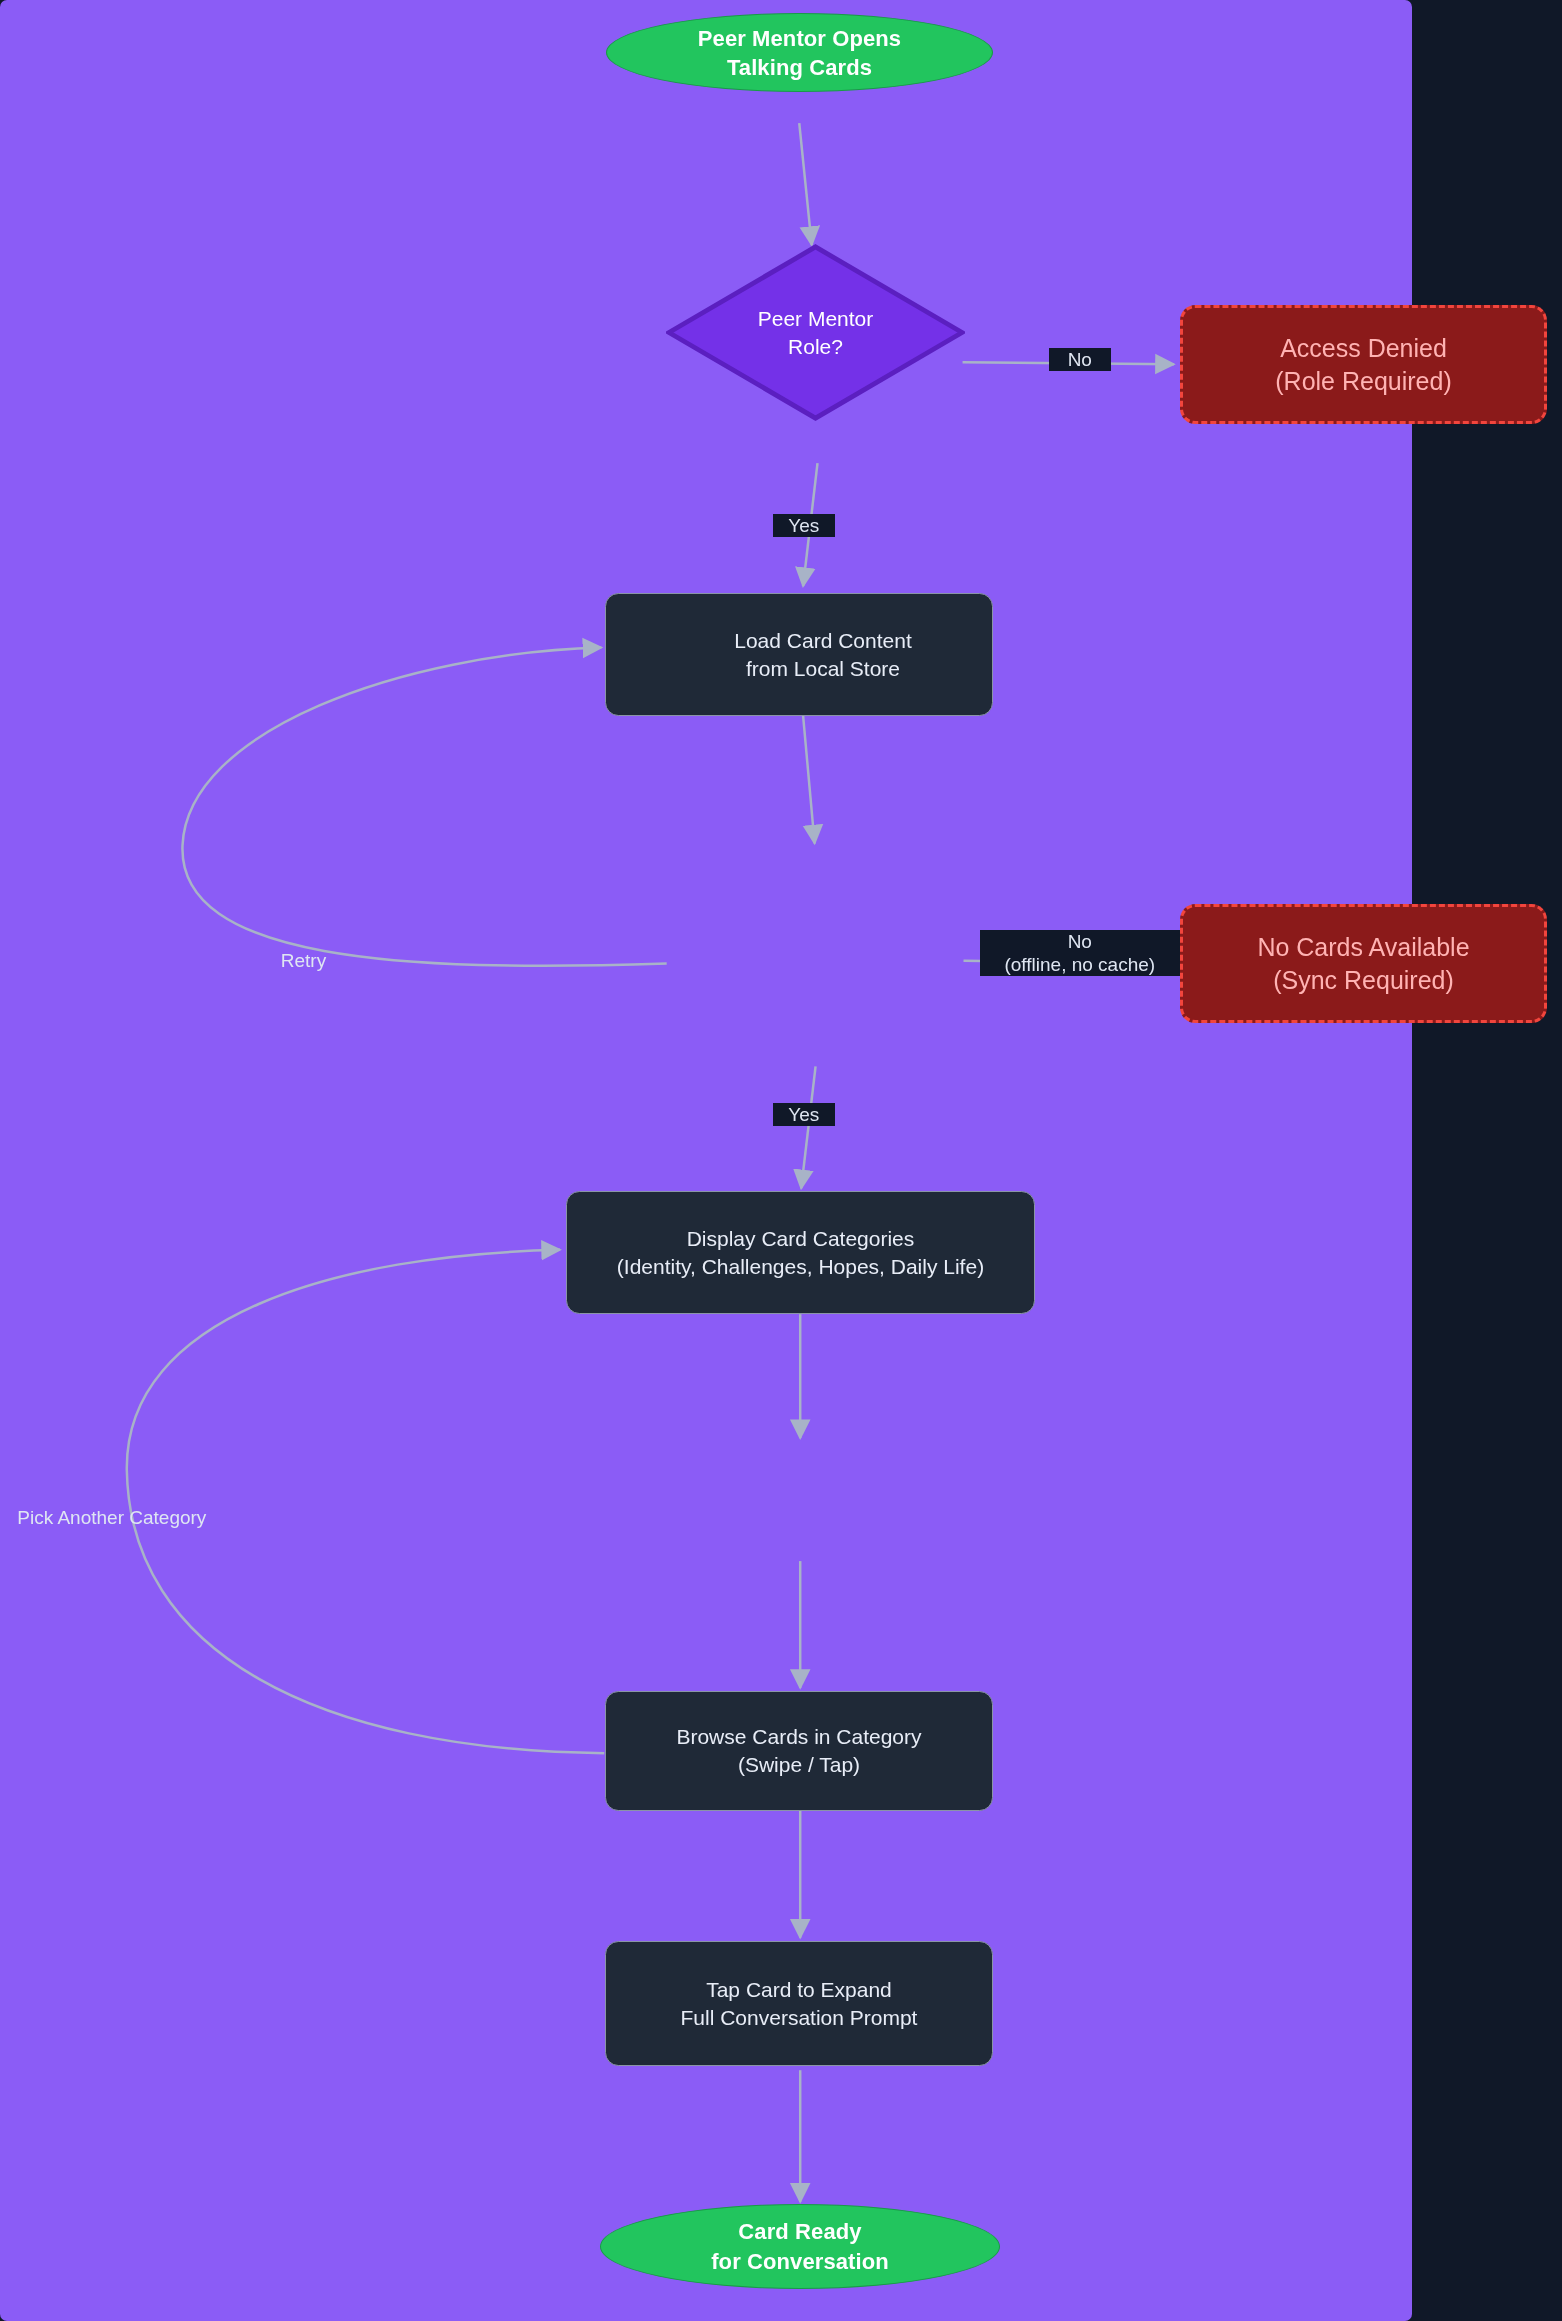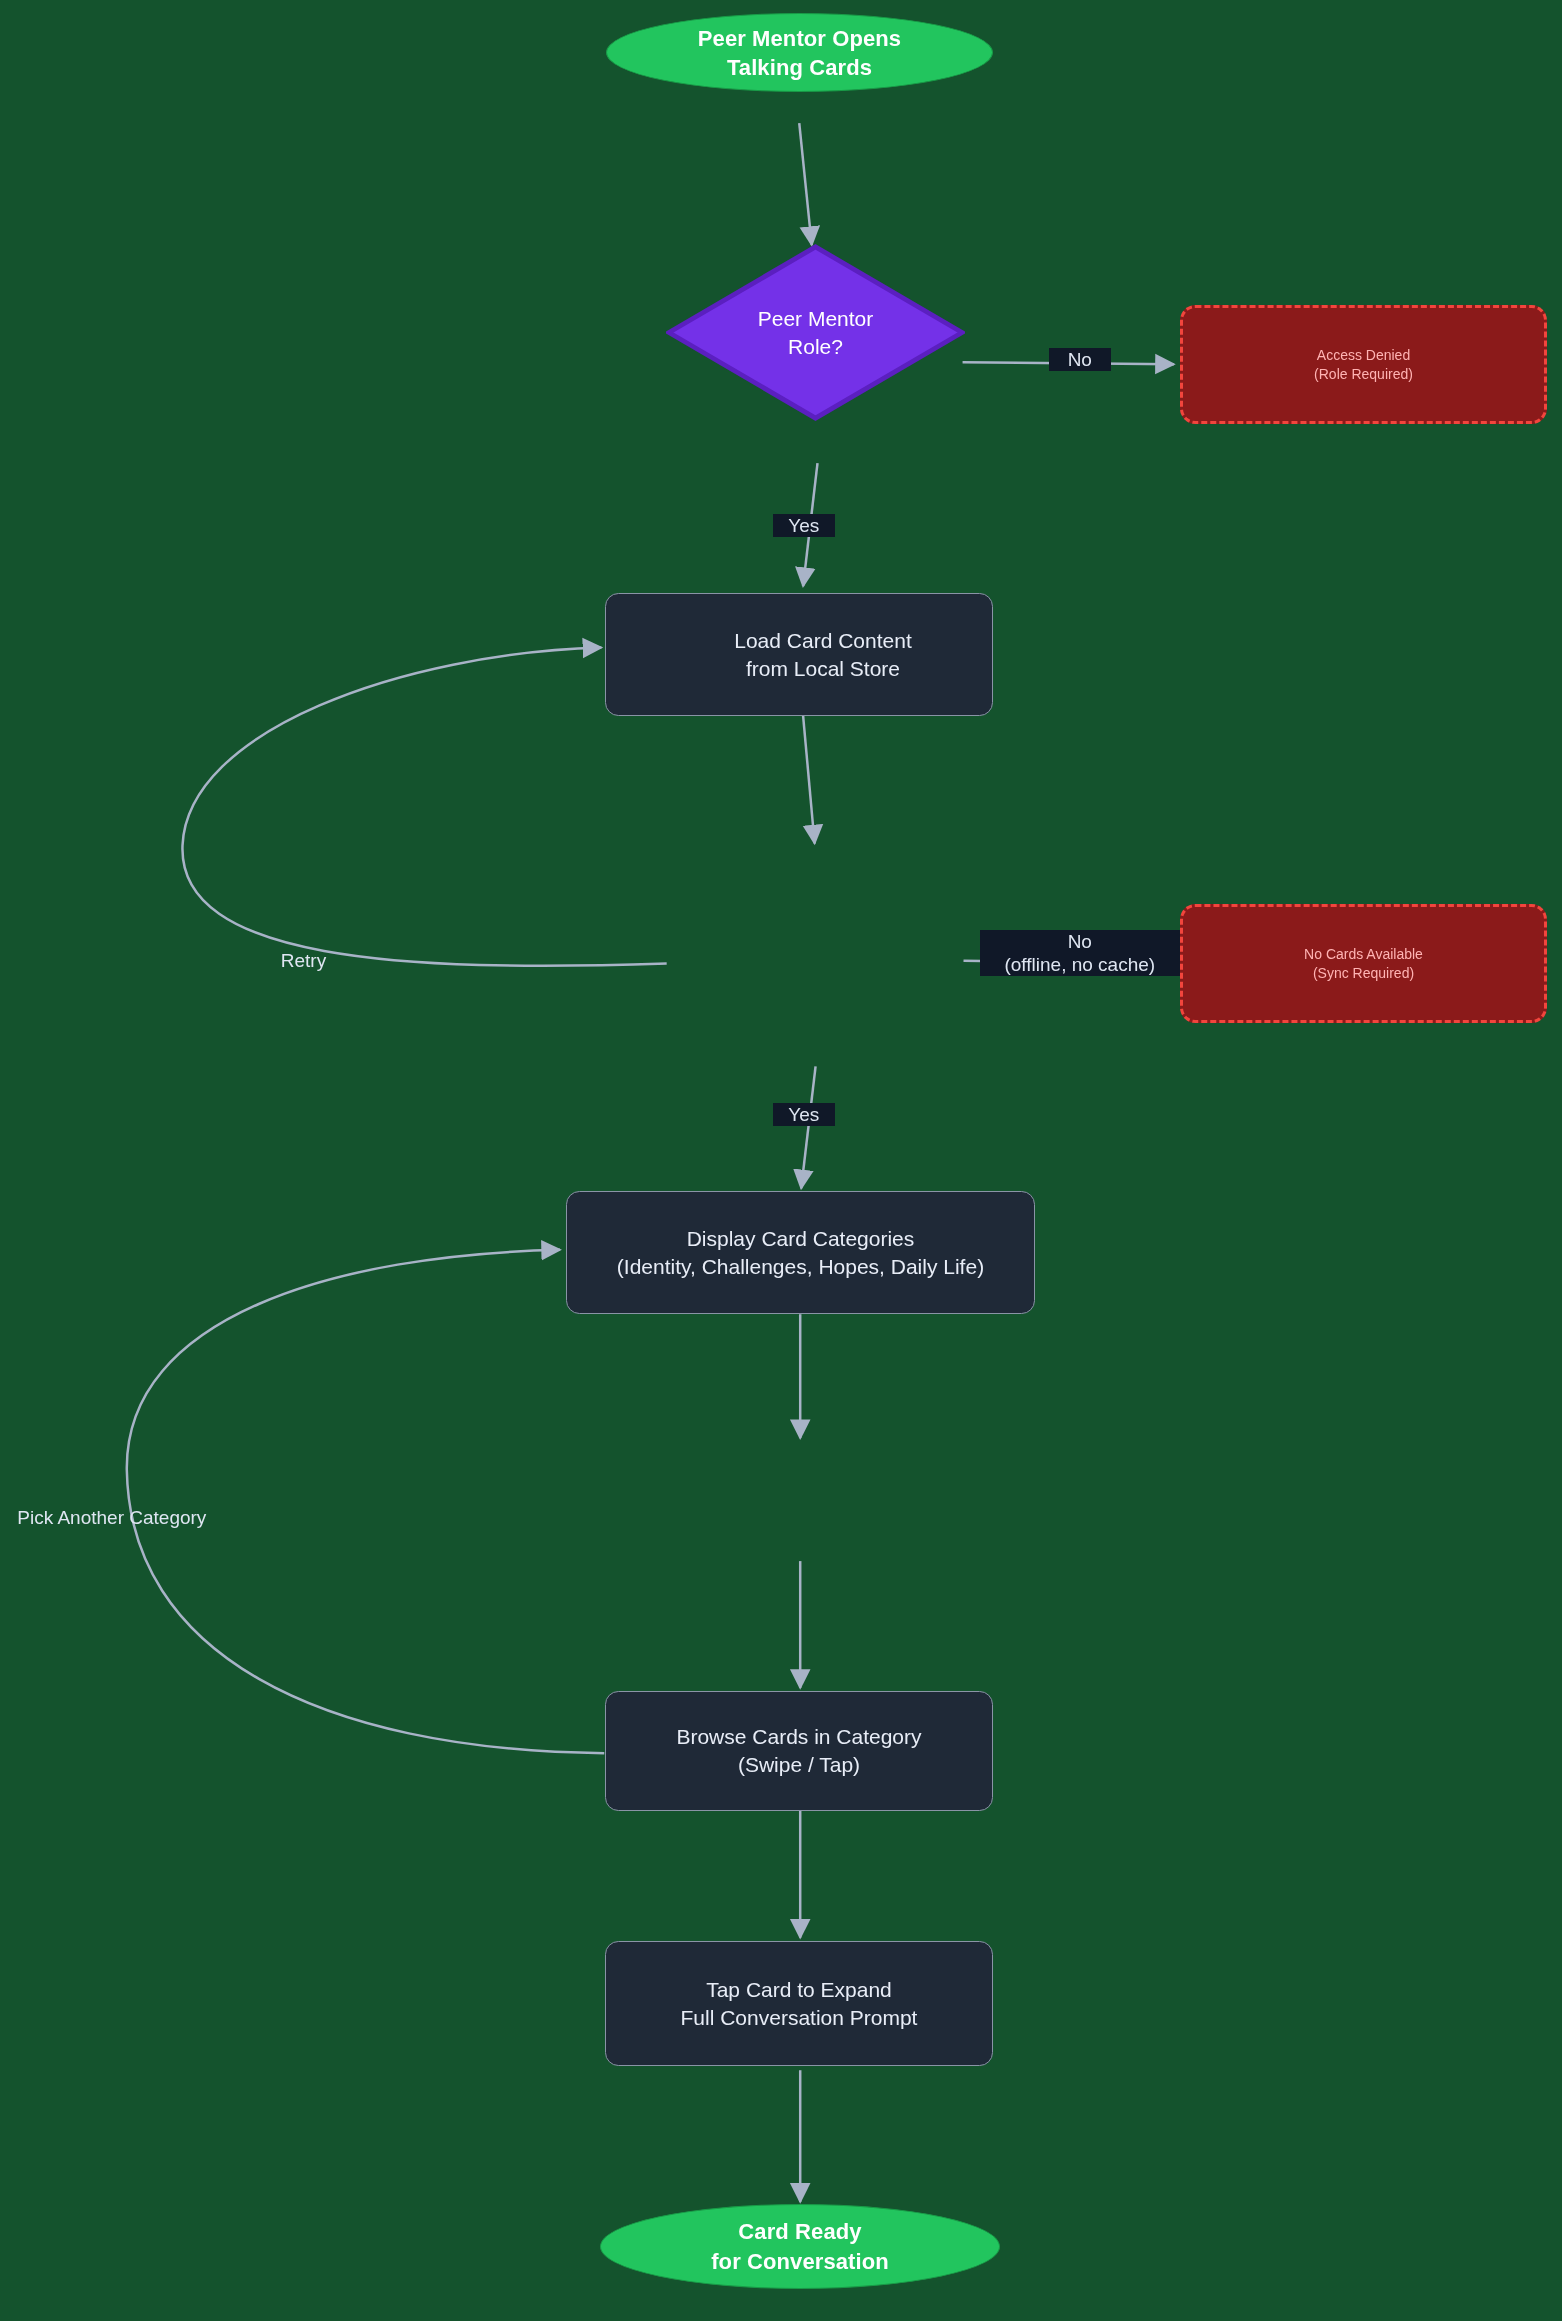--- a/index.html
+++ b/index.html
@@ -9,23 +9,24 @@
     background: #101828;
   }
   body {
     width: 1562px;
     height: 2321px;
     overflow: hidden;
     font-family: "Liberation Sans", sans-serif;
   }
   #flow-root {
     position: relative;
-    width: 1562px;
+    width: 1412px;
     height: 2321px;
-    background: #14532d;
+    background: #8b5cf6;
+    border-radius: 7px;
   }
   #edge-layer {
     position: absolute;
     left: 0;
     top: 0;
     width: 1562px;
     height: 2321px;
   }
   .node {
     position: absolute;
@@ -54,21 +55,21 @@
     border-radius: 13.4px;
     color: #e8edf7;
     font-size: 21px;
   }
   
   .node-error {
     background: #8b1a1a;
     border: 3.8px dashed #f2453d;
     border-radius: 15.4px;
     color: #ffb3b3;
-    font-size: 14px;
+    font-size: 25px;
   }
   
   .node-decision {
     background: transparent;
     border: none;
   }
   .node-decision .diamond-shape {
     position: absolute;
     left: 0;
     top: 0;

